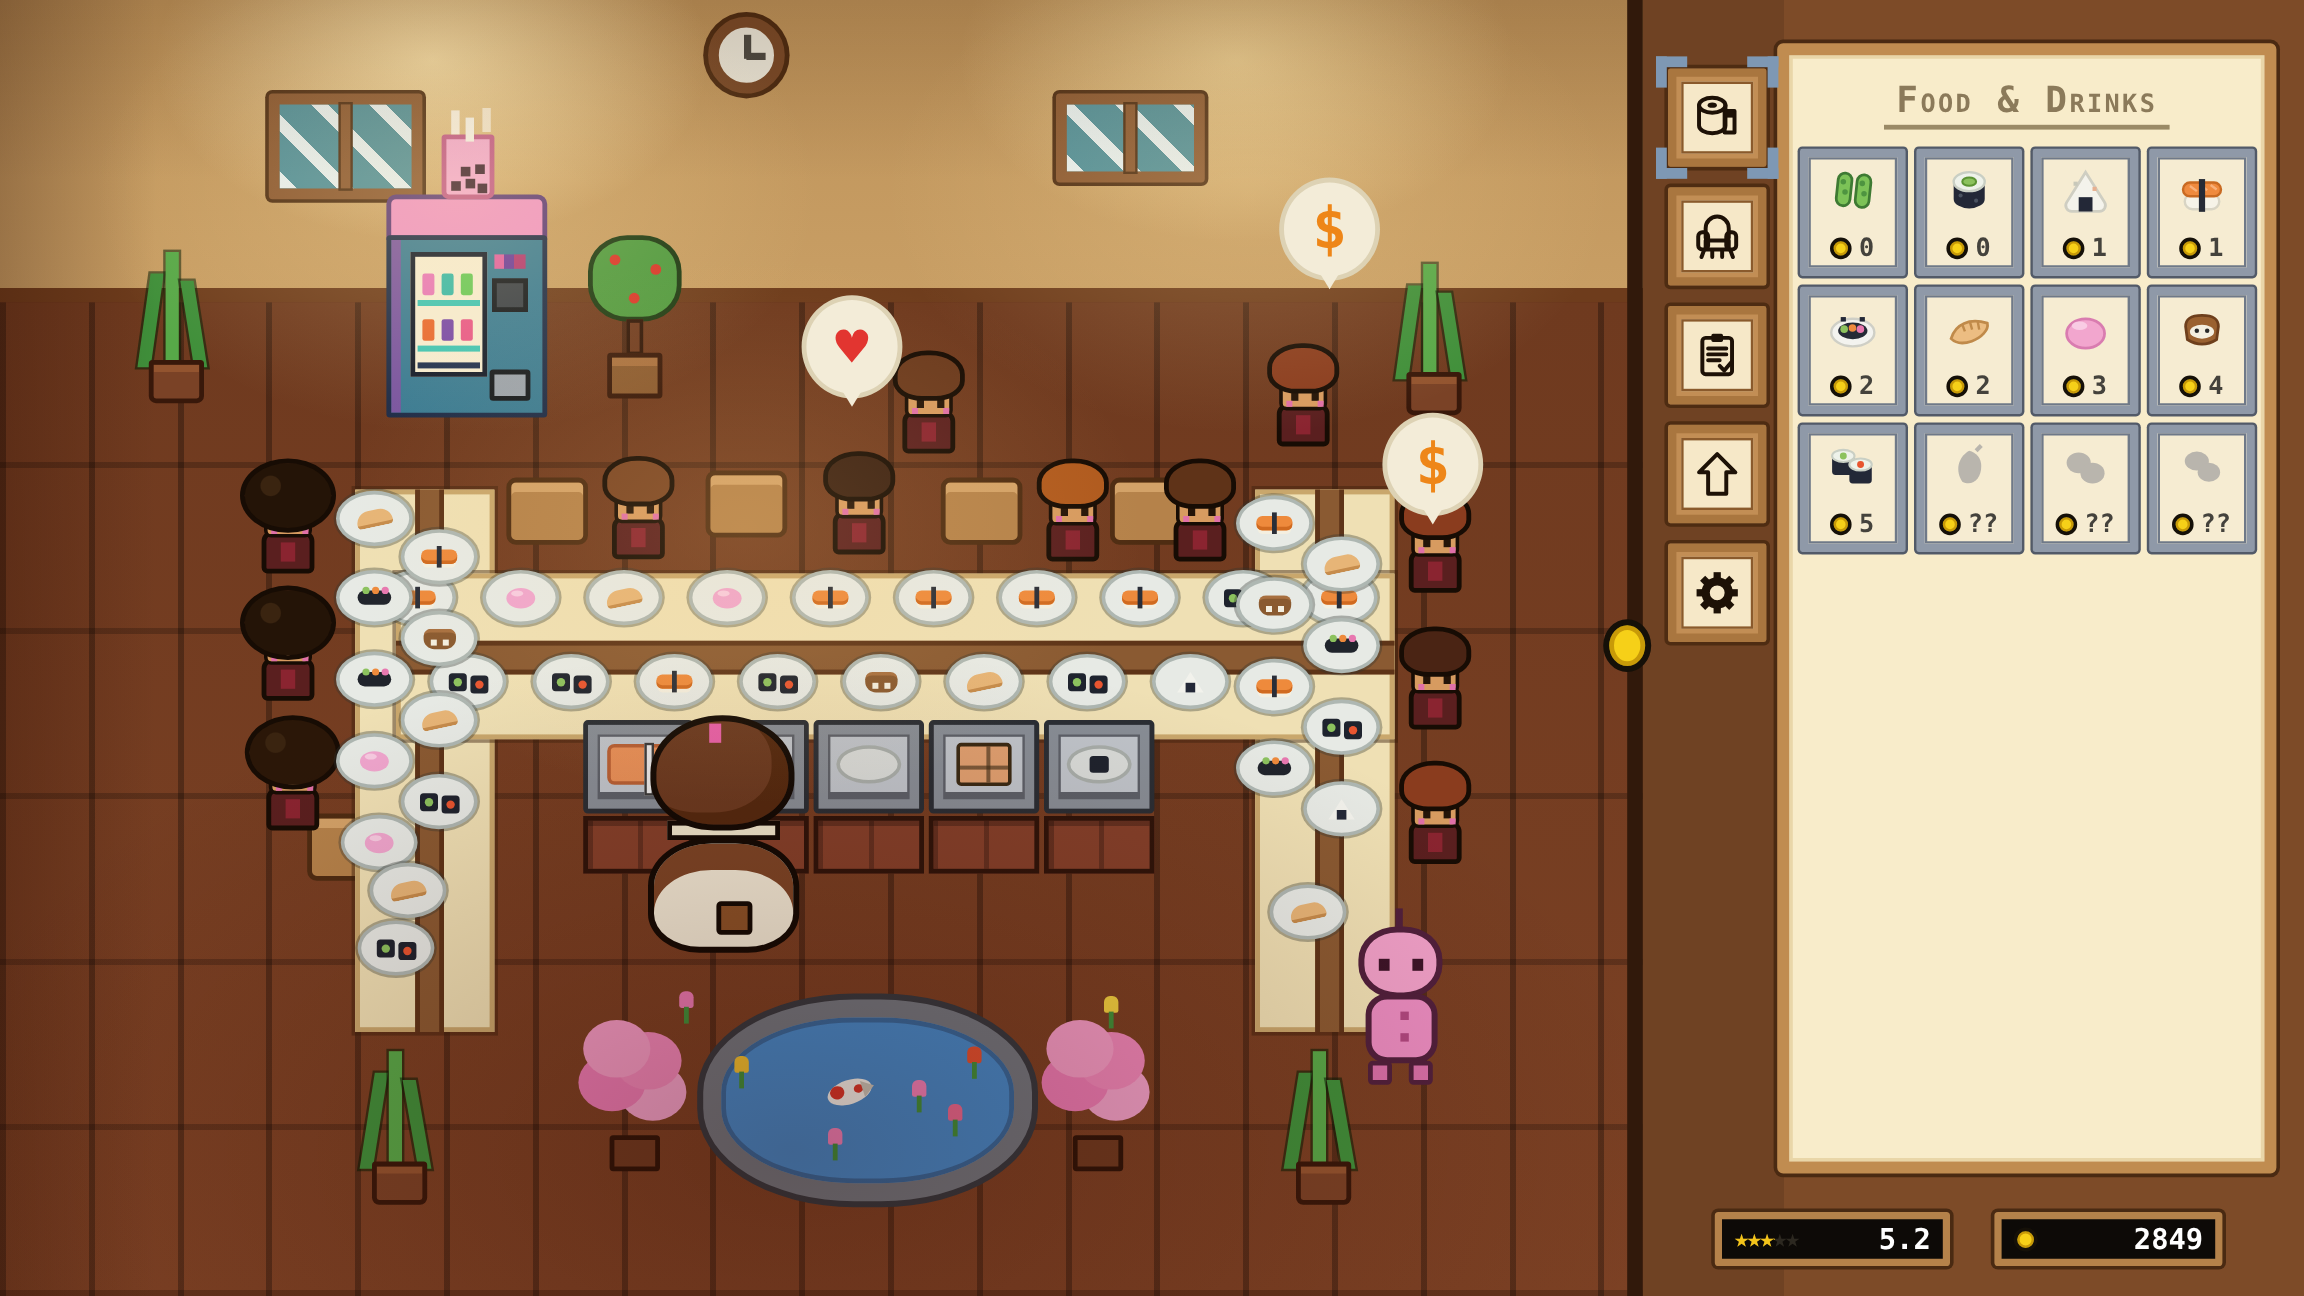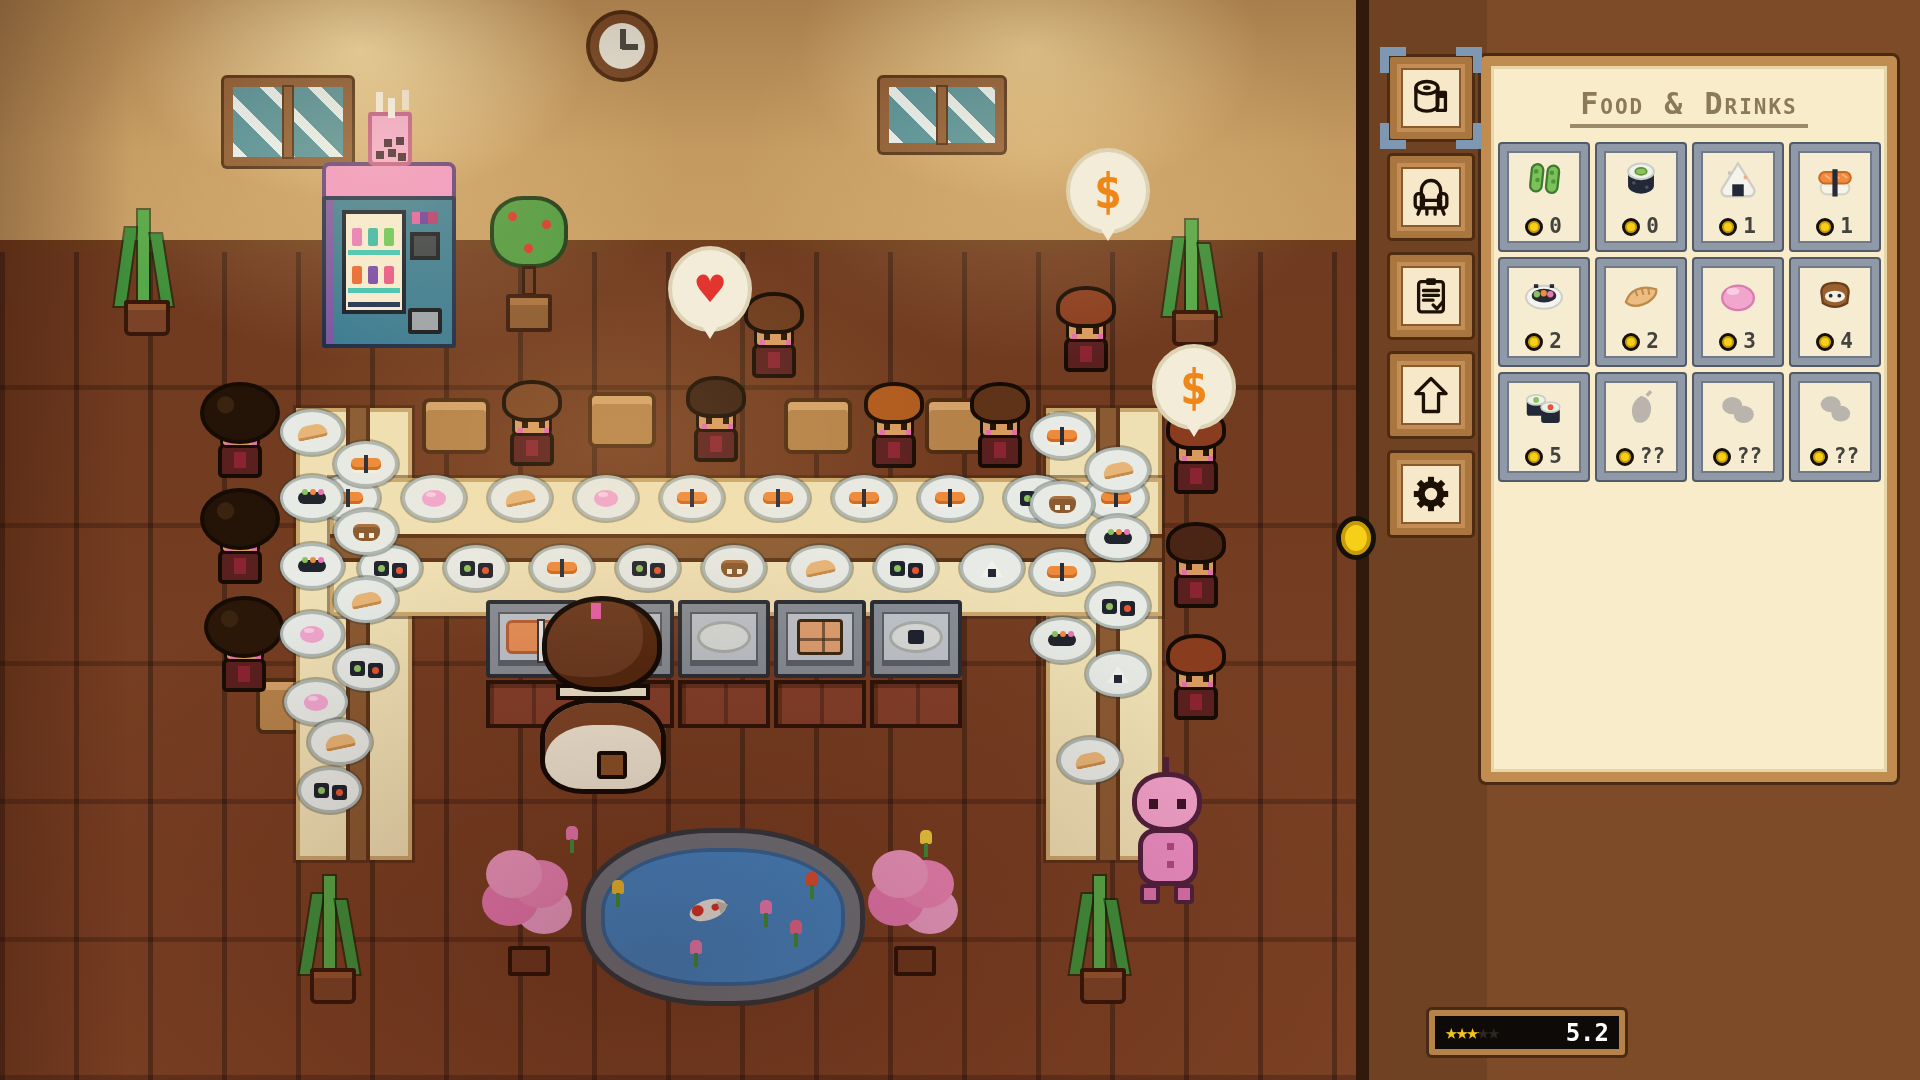--- a/index.html
+++ b/index.html
@@ -150,21 +150,21 @@
   .tabs{position:absolute;left:18px;top:54px;width:96px}
   .tab{position:relative;display:block;width:88px;height:88px;margin:0 0 11px 0;padding:0;cursor:pointer;
     background:#c28e55;border:3px solid #4e2c12;border-radius:5px;box-shadow:inset 0 0 0 7px #a9763f}
   .tab .pad{position:absolute;left:11px;top:11px;right:11px;bottom:11px;background:#f6e8c8;border:2px solid #8a5a2c;
     display:flex;align-items:center;justify-content:center}
   .tab .cr{position:absolute;width:26px;height:26px;z-index:2}
   .tab .cr.tl{left:-10px;top:-10px;border-top:9px solid #7e98b4;border-left:9px solid #7e98b4}
   .tab .cr.tr{right:-10px;top:-10px;border-top:9px solid #7e98b4;border-right:9px solid #7e98b4}
   .tab .cr.bl{left:-10px;bottom:-10px;border-bottom:9px solid #7e98b4;border-left:9px solid #7e98b4}
   .tab .cr.br{right:-10px;bottom:-10px;border-bottom:9px solid #7e98b4;border-right:9px solid #7e98b4}
-  .board{position:absolute;left:112px;top:56px;width:416px;height:726px;background:#f8ecca;
+  .board{position:absolute;left:112px;top:36px;width:416px;height:942px;background:#f8ecca;
     border:10px solid #c08c50;border-radius:5px;box-shadow:0 0 0 3px #4a2a12, inset 0 0 0 3px #e9d6a8}
   .hd{text-align:center;margin-top:20px}
   .hd h1{display:inline-block;margin:0;font-size:30px;font-weight:700;color:#8b7a5a;letter-spacing:2px;
     font-variant:small-caps;border-bottom:4px solid #9a8a66;padding:0 10px 3px}
   .grid{display:grid;grid-template-columns:repeat(4,88px);gap:9px;justify-content:center;margin-top:16px}
   .cell{height:106px;background:#f6ecd2;border:7px solid #8f99a8;border-radius:2px;cursor:pointer;
     box-shadow:0 0 0 2px #525a68, inset 0 0 0 2px #6f7988;
     display:flex;flex-direction:column;align-items:center;justify-content:space-between;padding:5px 4px 6px}
   .cell .art{width:48px;height:48px;display:flex;align-items:center;justify-content:center}
   .price{display:flex;align-items:center;gap:6px;font-size:21px;font-weight:700;color:#44423c;line-height:1}
@@ -750,14 +750,18 @@
       </div>
     </div>
 
     <div class="bar rating">
       <span class="stars">
         <span class="base">★★★★★</span>
         <span class="fill" style="width: 64%;">★★★★★</span>
       </span>
       <span class="val">5.2</span>
     </div>
+    <div class="bar money">
+      <span class="coin" style="width:20px;height:20px"></span>
+      <span class="val">2849</span>
+    </div>
   </aside>
 </div>
 
 </body></html>

